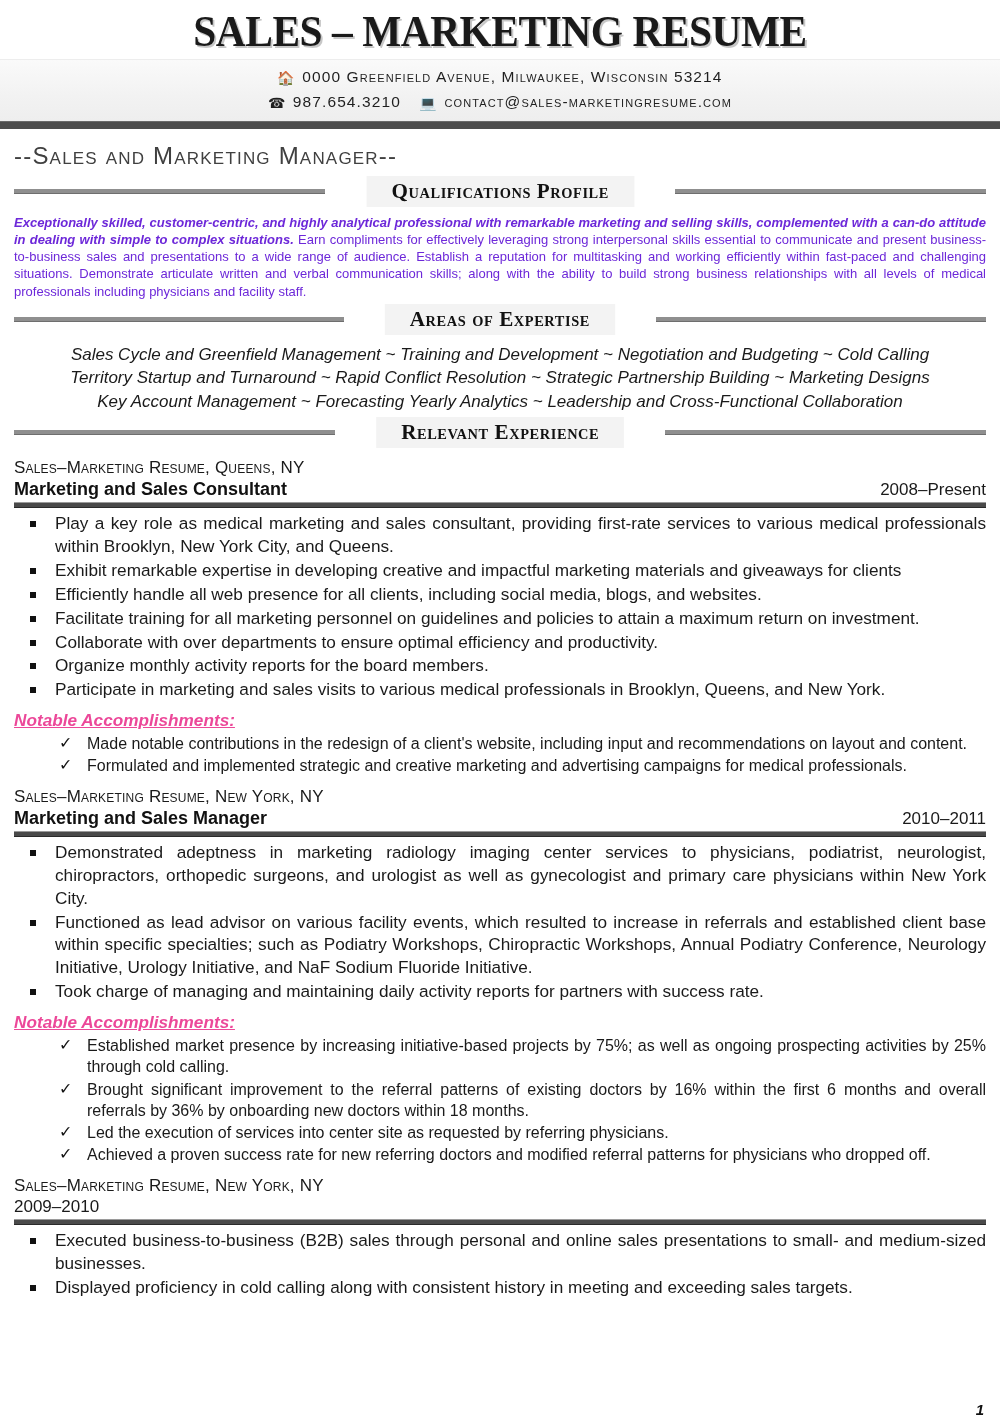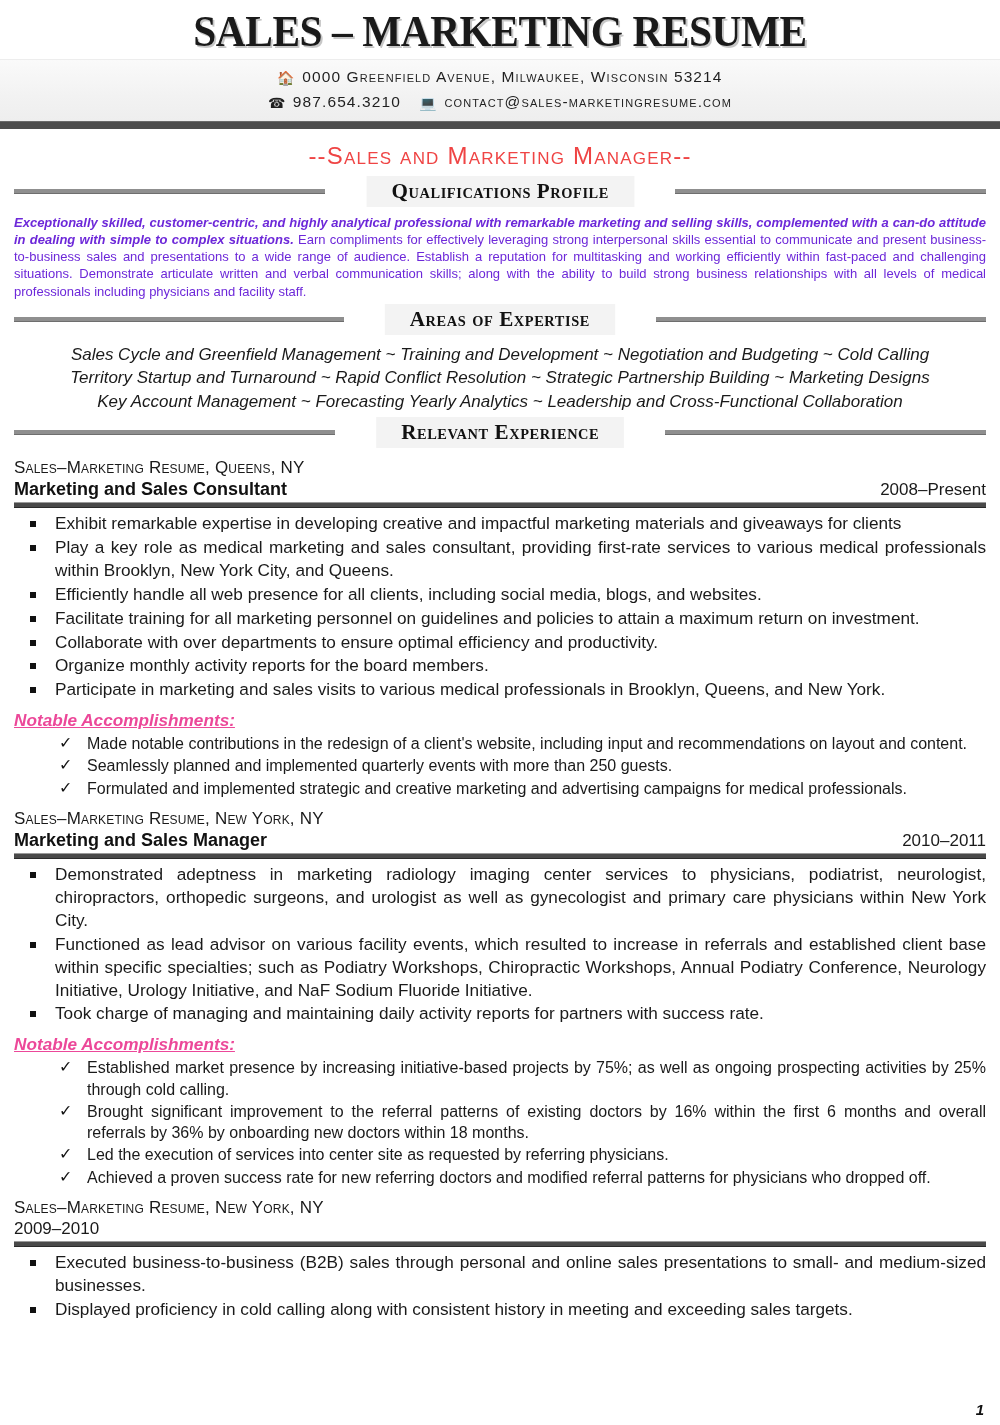--- a/index.html
+++ b/index.html
@@ -64,26 +64,25 @@
     margin: 0 0 0 0;
   }
 
   
   .page {
     padding: 0 14px;
     box-sizing: border-box;
   }
 
   .target-title {
-    text-align: center;
     font-family: "Liberation Sans", sans-serif;
     font-variant: small-caps;
     font-size: 24px;
     letter-spacing: 1.2px;
-    color: #ef4444;
+    color: #404040;
     margin: 13px 0 6px 0;
     white-space: nowrap;
   }
 
   
   .section-head {
     display: flex;
     align-items: center;
     margin: 4px 0 2px 0;
     gap: 20px;
@@ -282,32 +281,31 @@
   </div>
 
   <div class="job">
     <div class="job-company">Sales–Marketing Resume, Queens, NY</div>
     <div class="job-titlerow">
       <span class="job-title">Marketing and Sales Consultant</span>
       <span class="job-dates">2008–Present</span>
     </div>
     <div class="job-rule"></div>
     <ul class="sq">
+      <li>Play a key role as medical marketing and sales consultant, providing first-rate services to various medical professionals within Brooklyn, New York City, and Queens.</li>
       <li>Exhibit remarkable expertise in developing creative and impactful marketing materials and giveaways for clients</li>
-      <li>Play a key role as medical marketing and sales consultant, providing first-rate services to various medical professionals within Brooklyn, New York City, and Queens.</li>
       <li>Efficiently handle all web presence for all clients, including social media, blogs, and websites.</li>
       <li>Facilitate training for all marketing personnel on guidelines and policies to attain a maximum return on investment.</li>
       <li>Collaborate with over departments to ensure optimal efficiency and productivity.</li>
       <li>Organize monthly activity reports for the board members.</li>
       <li>Participate in marketing and sales visits to various medical professionals in Brooklyn, Queens, and New York.</li>
     </ul>
     <div class="accomp-head">Notable Accomplishments:</div>
     <ul class="ck">
       <li>Made notable contributions in the redesign of a client's website, including input and recommendations on layout and content.</li>
-      <li>Seamlessly planned and implemented quarterly events with more than 250 guests.</li>
       <li>Formulated and implemented strategic and creative marketing and advertising campaigns for medical professionals.</li>
     </ul>
   </div>
 
   <div class="job">
     <div class="job-company">Sales–Marketing Resume, New York, NY</div>
     <div class="job-titlerow">
       <span class="job-title">Marketing and Sales Manager</span>
       <span class="job-dates">2010–2011</span>
     </div>

